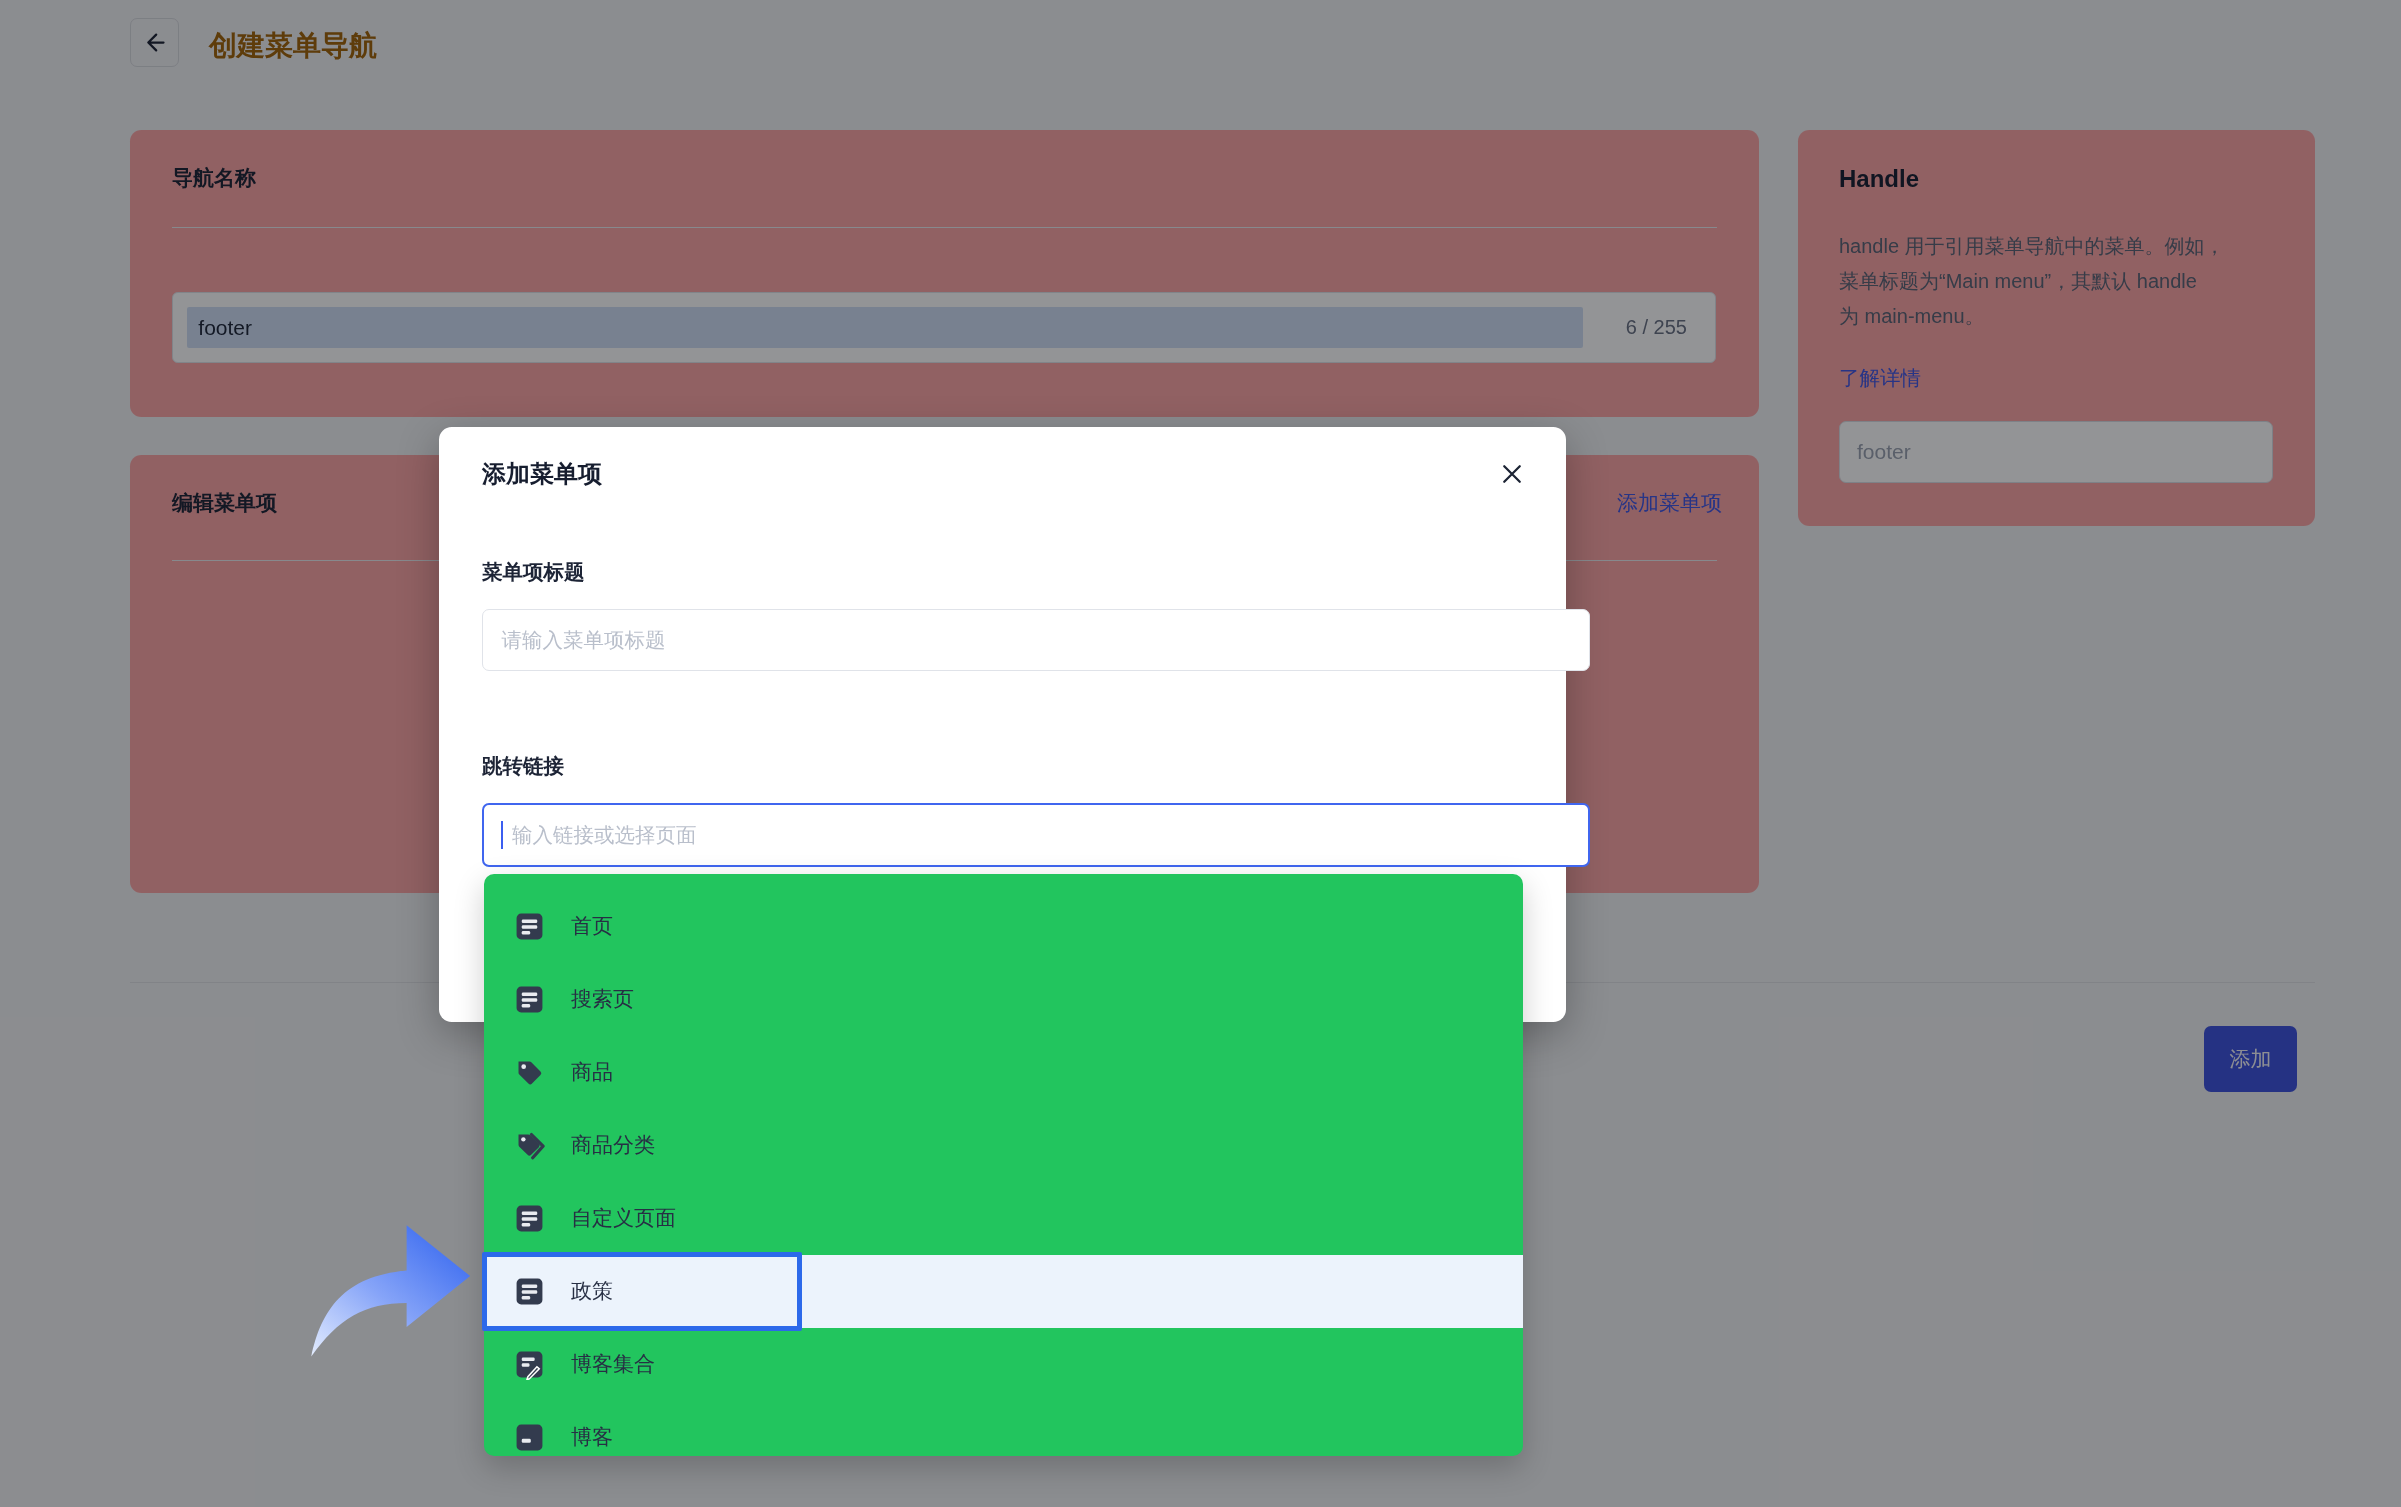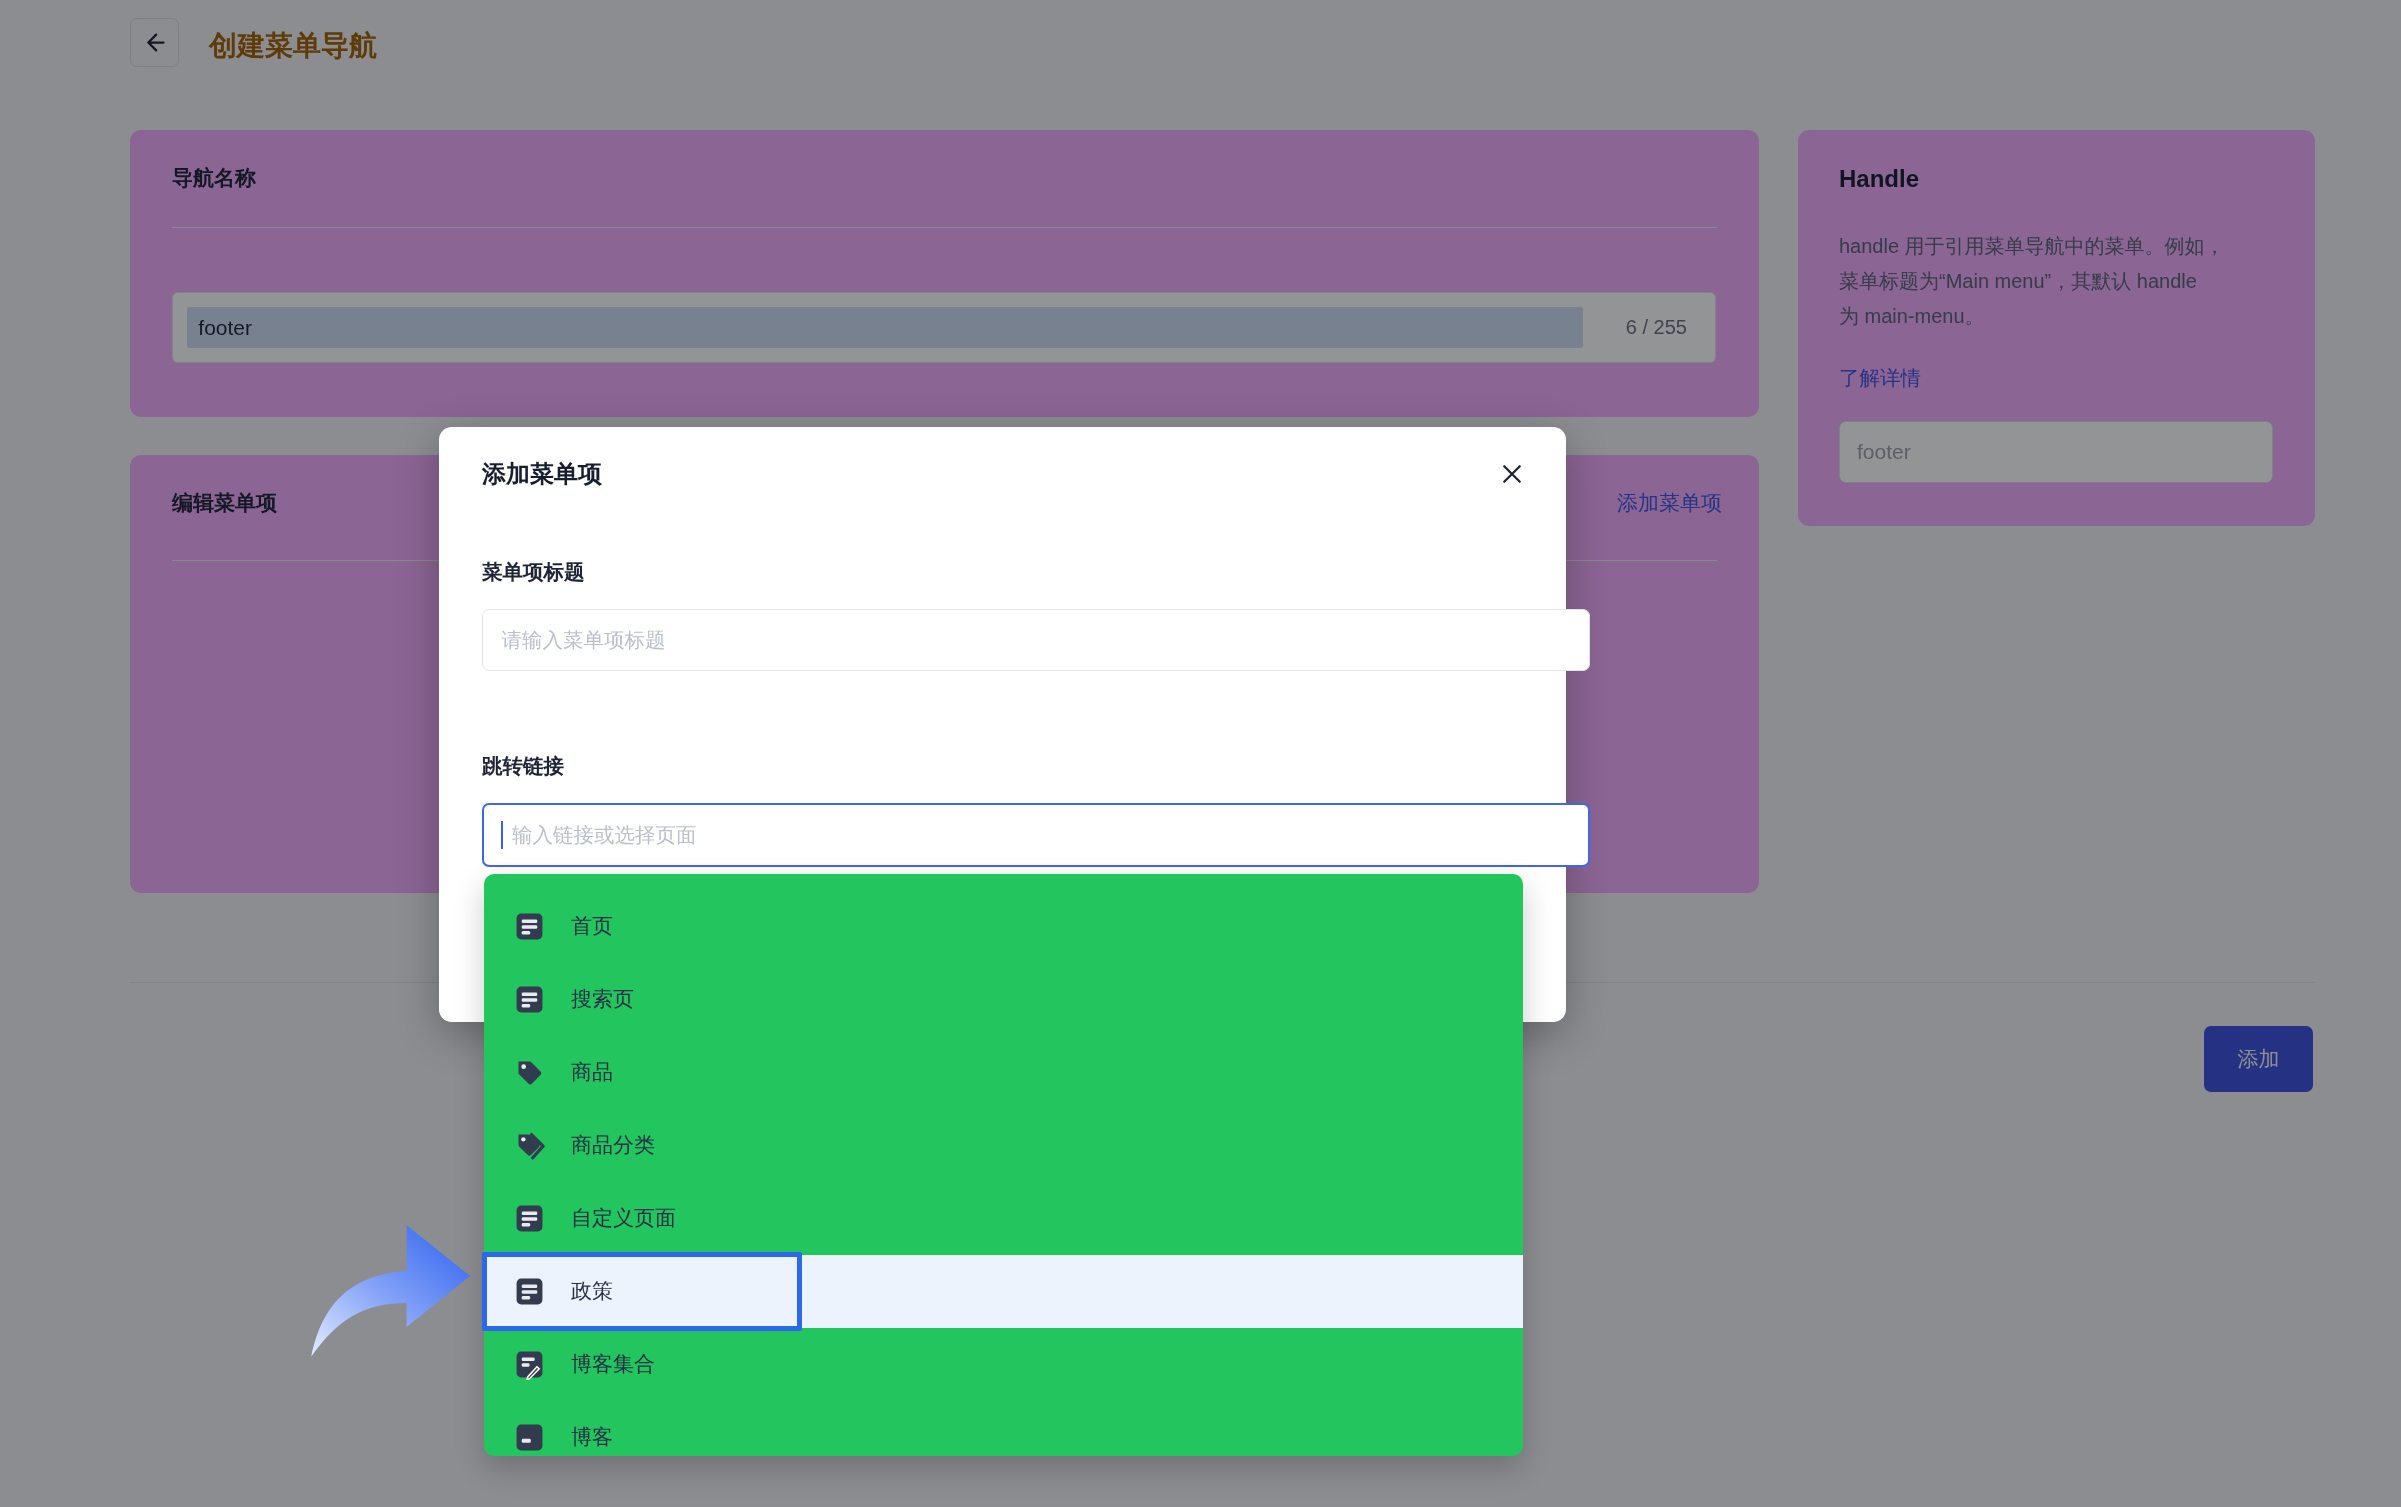--- a/index.html
+++ b/index.html
@@ -6,21 +6,21 @@
   html,body { width:2401px; height:1507px; }
   body { font-family:"Liberation Sans","DejaVu Sans",sans-serif; background:#f1f2f4; position:relative; overflow:hidden; }
   .abs { position:absolute; }
 
   
   #page { position:absolute; inset:0; z-index:0; }
   .back-btn { left:130px; top:18.4px; width:49px; height:49px; border:1.4px solid #d7d9de; border-radius:7px;
               display:flex; align-items:center; justify-content:center; color:#1a2133; background:transparent; }
   .page-title { left:209px; top:25.4px; font-size:28px; font-weight:bold; color:#a16207; line-height:41px; }
 
-  .card { background:#f0abfc; border-radius:11.3px; position:absolute; }
+  .card { background:#fca5a5; border-radius:11.3px; position:absolute; }
   #card-nav { left:130px; top:130px; width:1629px; height:287px; }
   #card-edit { left:130px; top:455px; width:1629px; height:438px; }
   #card-handle { left:1798px; top:130px; width:517px; height:396px; }
 
   .card-label { position:absolute; left:42px; top:34px; font-size:21px; font-weight:bold; color:#1b2234; }
   .card-divider { position:absolute; left:42px; right:42px; height:0.7px; background:#e9ebef; }
 
   .nav-input { position:absolute; left:42px; top:162px; width:1544px; height:71px; border:1.4px solid #dfe2e8; border-radius:5.7px; background:#fff; }
   .nav-selection { position:absolute; left:14px; top:14px; width:1396px; height:41px; background:#cfdef5; border-radius:2.1px;
                    display:flex; align-items:center; }
@@ -31,21 +31,21 @@
 
   #card-handle .h-title { position:absolute; left:41px; top:35px; font-size:24px; font-weight:bold; color:#171e30; }
   .h-desc { position:absolute; left:41px; top:99px; width:441px; font-size:20px; line-height:35px; color:#596274; }
   .h-desc span { display:block; }
   .h-link { position:absolute; left:41px; top:234px; font-size:20.5px; color:#3f54e2; font-weight:500; }
   .h-input { position:absolute; left:41px; top:291px; width:434px; height:62px; border:1.4px solid #d9dde4; border-radius:7px;
              display:flex; align-items:center; background:#fff; }
   .h-input span { padding-left:17px; font-size:21px; color:#99a1b0; }
 
   .page-divider { left:130px; top:982px; width:2185px; height:0.7px; background:#dfe1e5; }
-  .add-btn { left:2204px; top:1026px; width:109px; height:66px; background:#3c50dd; border-radius:7px;
+  .add-btn { left:2204px; top:1026px; width:93px; height:66px; background:#3c50dd; border-radius:7px;
              display:flex; align-items:center; justify-content:center; color:#f4f5f9; font-size:21px; }
 
   
   #overlay { position:absolute; inset:0; background:rgba(10,12,16,0.44); z-index:20; }
 
   
   #modal { position:absolute; left:439px; top:427px; width:1127px; height:595px; background:#fff; border-radius:12.7px;
            box-shadow:0 12.7px 42px rgba(0,0,0,0.28); z-index:30; }
   .m-title { position:absolute; left:43px; top:31px; font-size:24px; font-weight:bold; color:#161d2f; }
   .m-close { position:absolute; right:40px; top:32.5px; width:28px; height:28px; display:flex; align-items:center; justify-content:center; color:#1c2434; }

